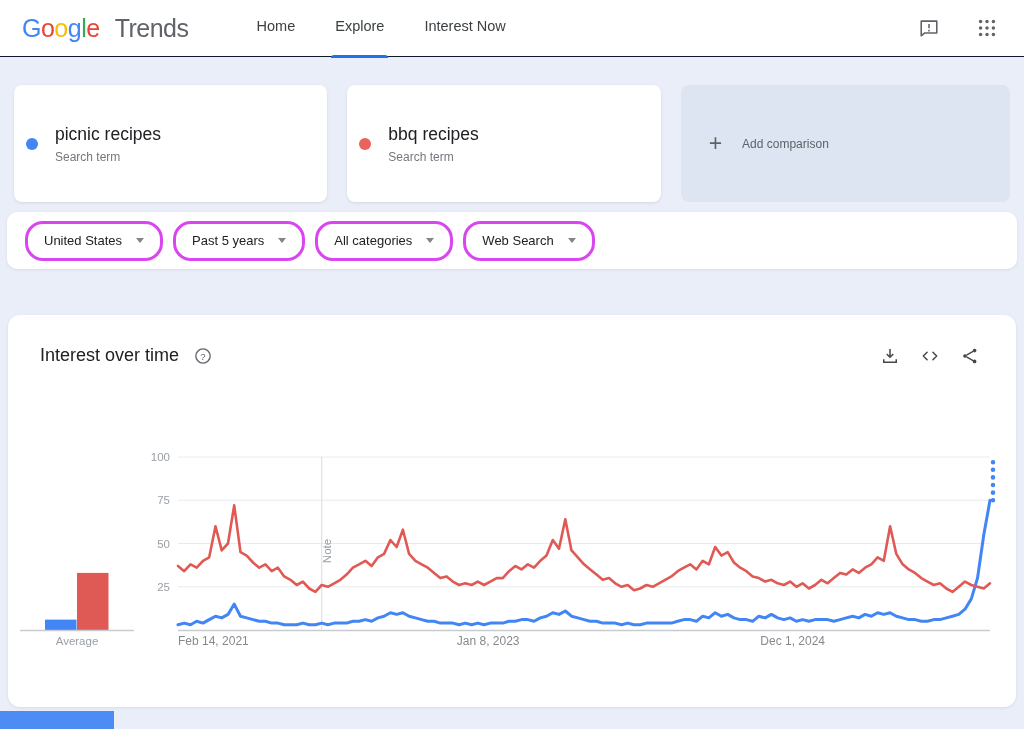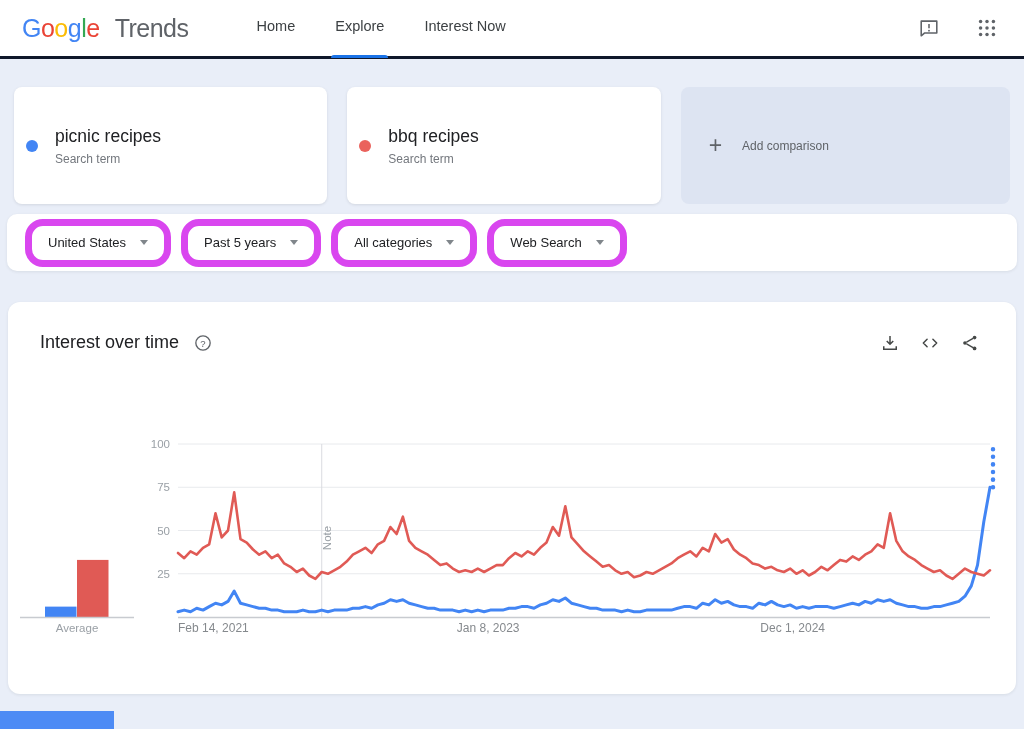--- a/index.html
+++ b/index.html
@@ -3,21 +3,21 @@
 <meta charset="utf-8">
 <style>
   html,body{margin:0;padding:0}
   body{
     width:1024px;height:729px;position:relative;overflow:hidden;
     background:#e9eef8;
     font-family:"Liberation Sans","DejaVu Sans",sans-serif;
     -webkit-font-smoothing:antialiased;
   }
   
-  .header{height:56px;background:#fff;border-bottom:3px solid #0f172a;display:flex;align-items:center;position:relative;z-index:2}
+  .header{height:56px;background:#fff;border-bottom:1px solid #0f172a;display:flex;align-items:center;position:relative;z-index:2}
   .logo{margin-left:22px;font-size:25px;letter-spacing:-.5px;display:flex;align-items:baseline;cursor:pointer}
   .logo .suffix{color:#5f6368;margin-left:15px;font-weight:400}
   .nav{display:flex;margin-left:68px;gap:40px;height:60px}
   .nav-item{font-size:14.5px;color:#3c4043;line-height:56px;position:relative;cursor:pointer;white-space:nowrap}
   .nav-item.active::after{content:"";position:absolute;left:-4px;right:-4px;bottom:0;height:3.5px;background:#1a73e8;border-radius:4px 4px 0 0}
   .header-icons{margin-left:auto;display:flex;align-items:center;gap:36px;margin-right:26px}
   .hicon{width:22px;height:22px;cursor:pointer;display:block}
   
   .compare-row{display:flex;gap:20px;padding:28px 14px 0 14px}
   .term-card{flex:1;background:#fff;border-radius:8px;height:117px;box-shadow:0 1px 3px rgba(60,64,67,.13);
@@ -27,25 +27,25 @@
   .dot-red{background:#ea625c}
   .term-title{font-size:17.5px;color:#202124}
   .term-sub{font-size:12px;color:#73777d;margin-top:5px}
   .add-card{flex:1;background:#dde4f2;border-radius:8px;height:117px;display:flex;align-items:center;
     padding-left:28px;box-sizing:border-box;cursor:pointer}
   .plus-glyph{font-size:23px;color:#5f6368;margin-right:20px;font-weight:400}
   .add-label{font-size:12px;color:#5f6368;font-weight:500}
   
   .filters-bar{margin:10px 7px 0 7px;background:#fff;border-radius:10px;height:57px;display:flex;align-items:center;
     padding-left:18px;gap:10px;box-shadow:0 1px 3px rgba(60,64,67,.1)}
-  .pill{display:inline-flex;align-items:center;gap:14px;border:7px solid #d946ef;border-radius:18px;height:34px;
+  .pill{display:inline-flex;align-items:center;gap:14px;border:3px solid #d946ef;border-radius:18px;height:34px;
     padding:0 16px;font-size:13px;color:#202124;background:#fff;cursor:pointer;white-space:nowrap}
   .caret{width:0;height:0;border-left:4.5px solid transparent;border-right:4.5px solid transparent;border-top:5.5px solid #80868b}
   
-  .chart-card{position:absolute;left:8px;top:302px;width:1008px;height:392px;background:#fff;border-radius:12px;
+  .chart-card{position:absolute;left:8px;top:315px;width:1008px;height:392px;background:#fff;border-radius:12px;
     box-shadow:0 1px 3px rgba(60,64,67,.1)}
   .chart-head{display:flex;align-items:center;padding:30px 36px 0 32px}
   .chart-title{font-size:18px;color:#202124}
   .help-icon{margin-left:14px;cursor:pointer}
   .chart-actions{margin-left:auto;display:flex;align-items:center;gap:20px}
   .aicon{width:20px;height:20px;cursor:pointer;display:block}
   #chart-svg{position:absolute;left:0;top:118px}
   .tick{fill:#9aa0a6;font-size:11.5px;font-family:"Liberation Sans",sans-serif}
   .xtick{fill:#85898d;font-size:12px;font-family:"Liberation Sans",sans-serif}
   

